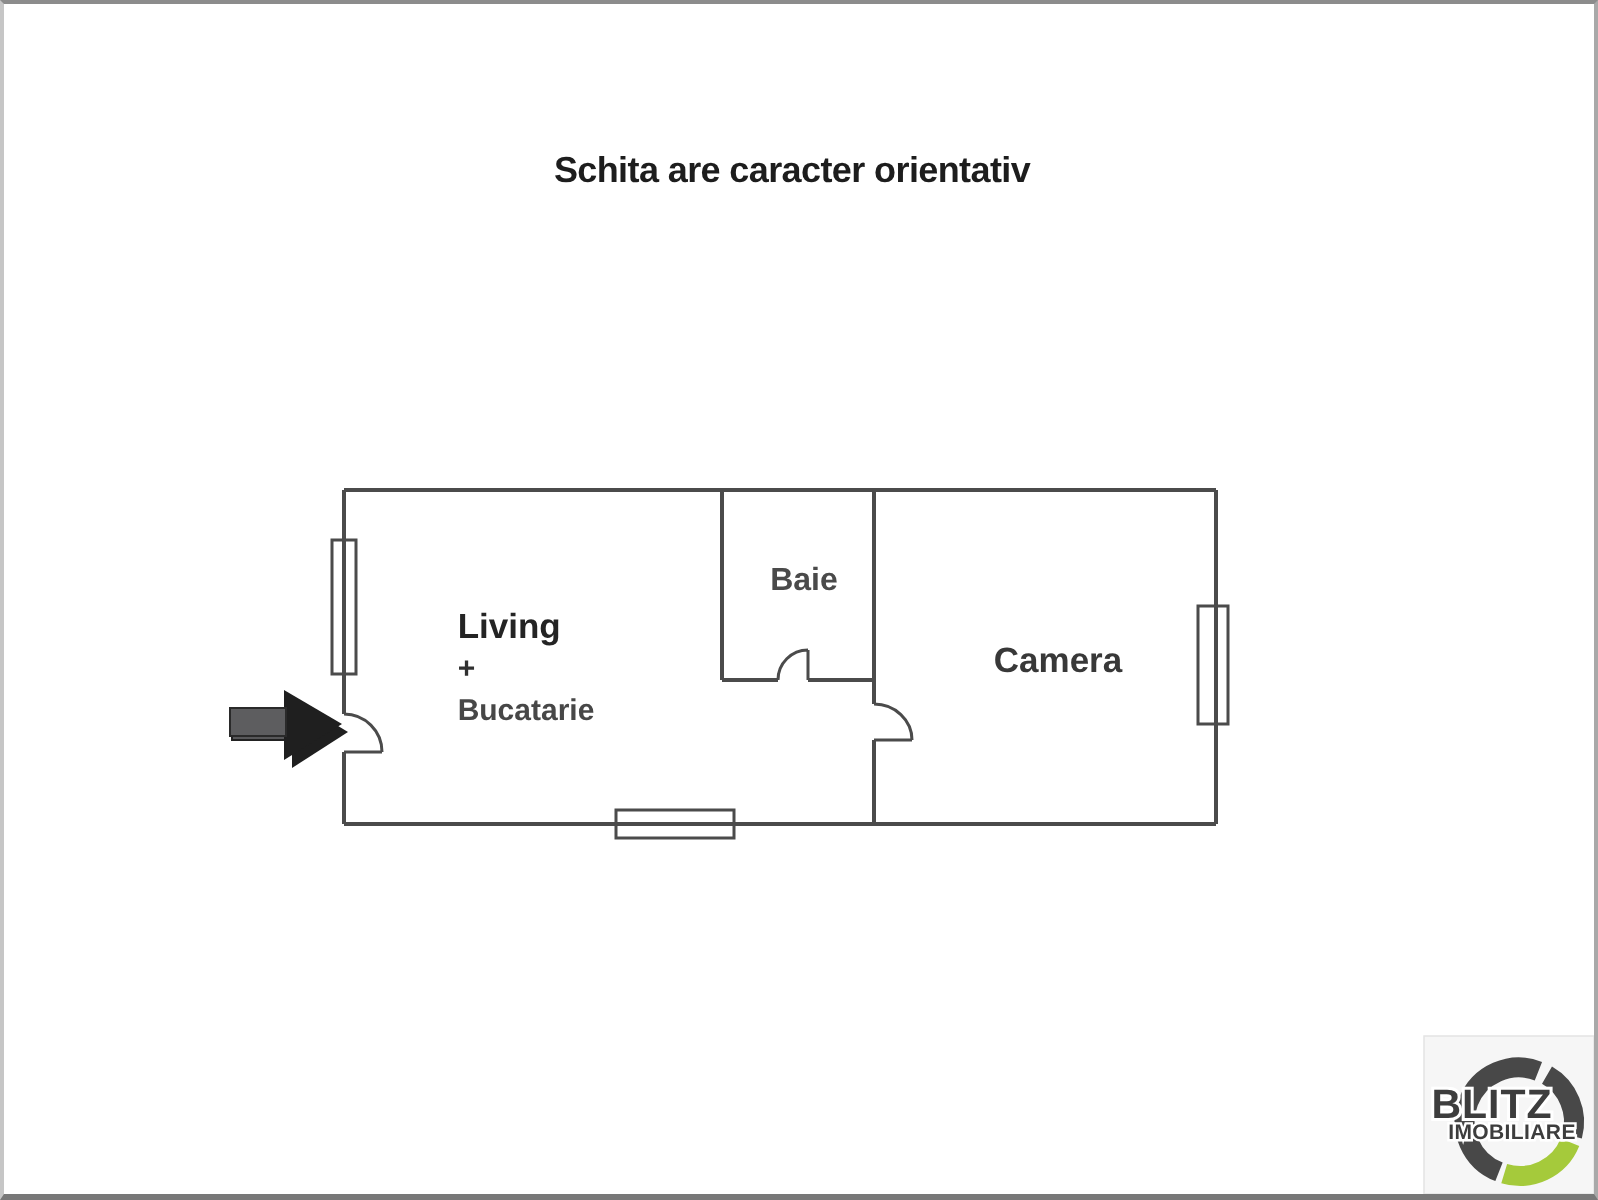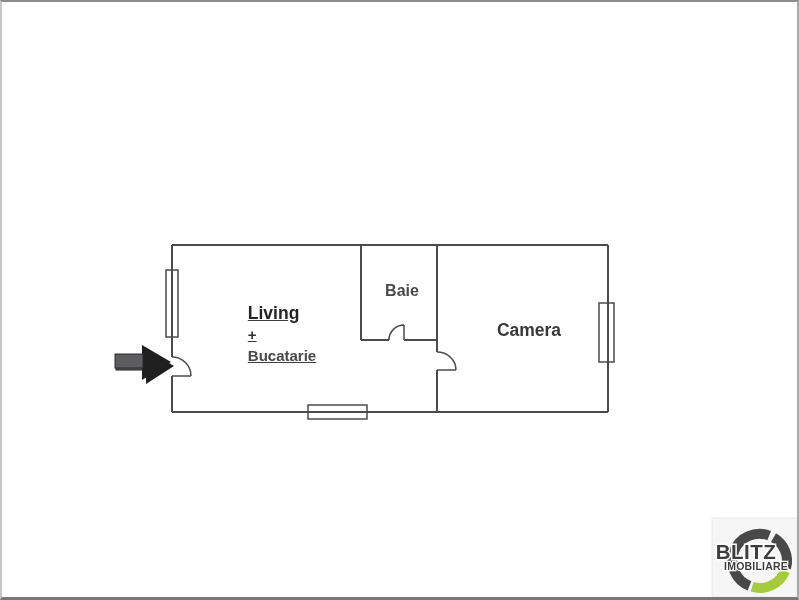--- a/index.html
+++ b/index.html
@@ -39,32 +39,33 @@
     color: #1d1d1d;
   }
   .room-label {
     position: absolute;
     transform: translateX(-50%);
     text-align: left;
     white-space: nowrap;
     font-weight: bold;
     color: #3b3b3b;
   }
-  .label-living { left: 280px; top: 301px; text-decoration: underline; }
+  .label-living { left: 261px; top: 301px; }
   .label-living .l1 { font-size: 17.5px; color: #242424; }
   .label-living .l2 { font-size: 15px; margin-top: 2px; color: #303030; }
   .label-living .l3 { font-size: 15px; margin-top: 4px; color: #474747; }
   .label-baie { left: 400px; top: 280px; font-size: 16px; color: #4a4a4a; }
   .label-camera { left: 527px; top: 318px; font-size: 17.5px; color: #383838; }
 </style>
 </head>
 <body>
 
 <div class="page">
 
+  <div class="note">Schita are caracter orientativ</div>
 
   <svg class="plan-svg" viewBox="2 2 795 595" xmlns="http://www.w3.org/2000/svg">
 
     <g stroke="#4b4b4b" stroke-width="2" fill="none">
       <path d="M172,245 H608"></path>
       <path d="M608,245 V412"></path>
       <path d="M172,412 H608"></path>
       <path d="M172,245 V357 M172,376 V412"></path>
     </g>
 

